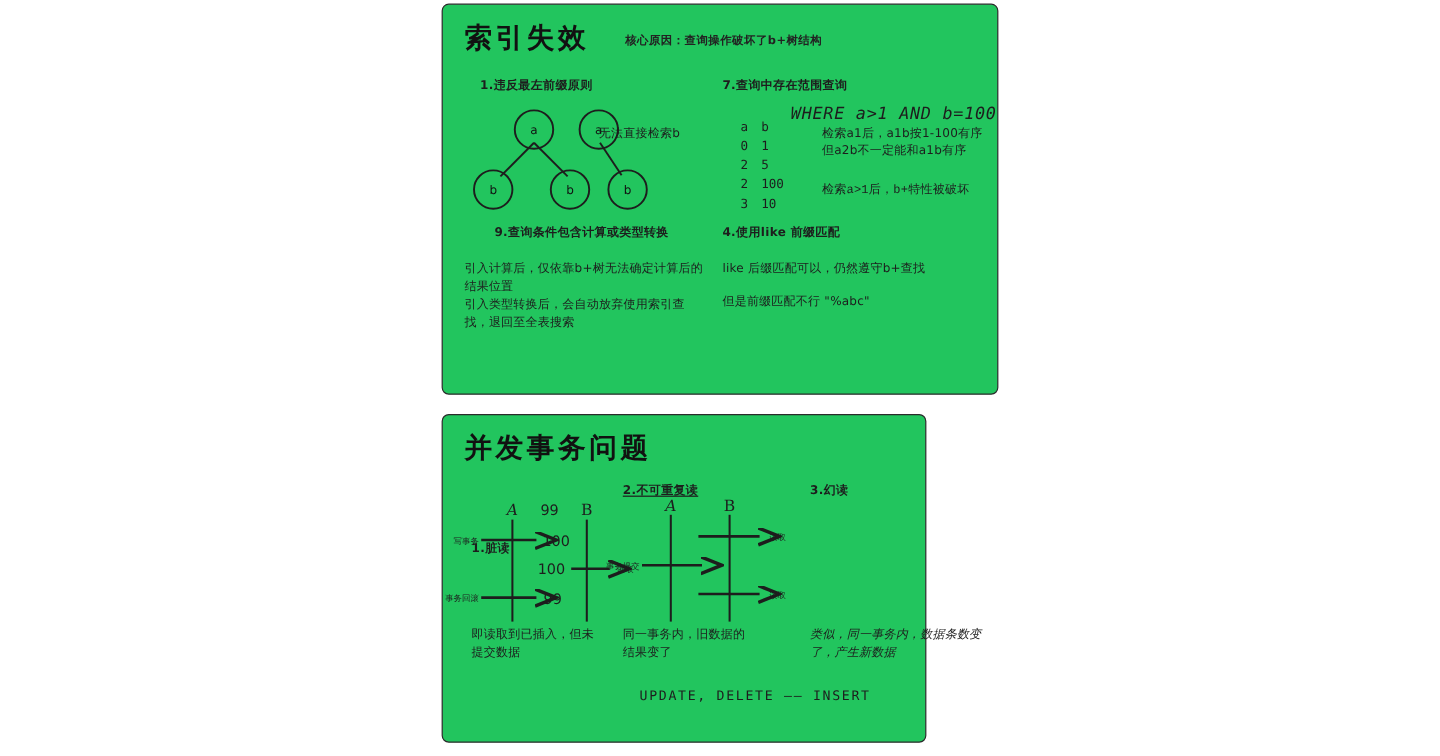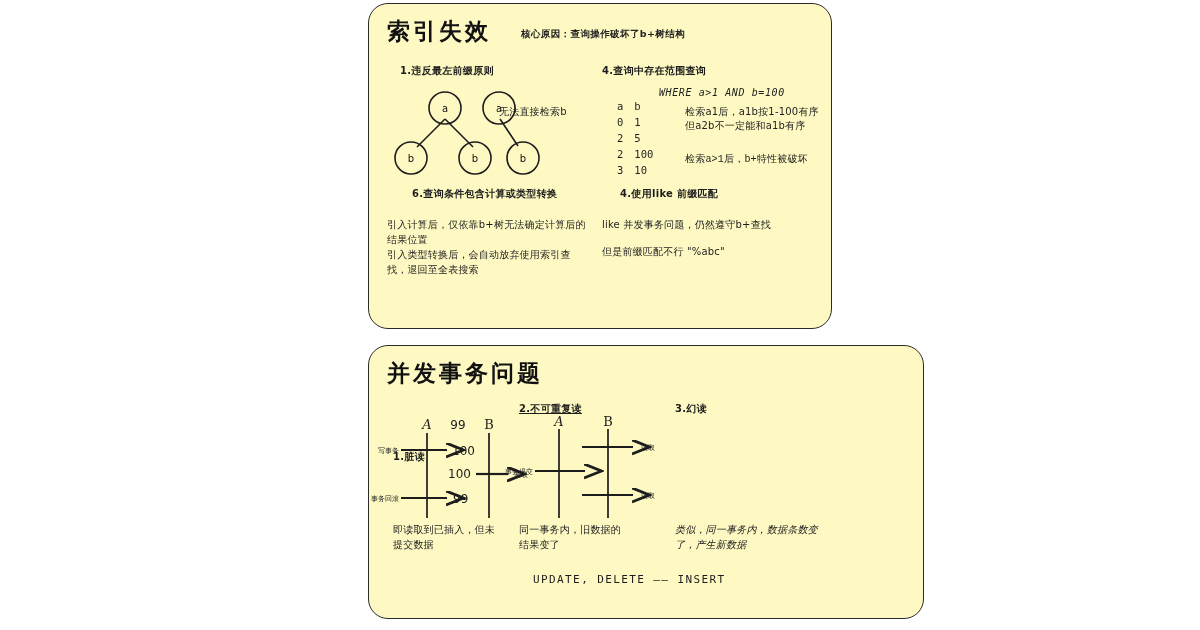--- a/index.html
+++ b/index.html
@@ -11,28 +11,28 @@
     width: 1200px;
     height: 630px;
     position: relative;
     overflow: hidden;
     font-family: "DejaVu Sans", "Liberation Sans", sans-serif;
     color: #1a1a1a;
   }
 
   .card {
     position: absolute;
-    background: #fef9c3;
+    background: #22c55e;
     border: 1.6px solid #2b2b2b;
-    border-radius: 20px;
+    border-radius: 6px;
     box-sizing: border-box;
   }
 
   #card-index  { left: 368px; top: 3px;   width: 464px; height: 326px; }
-  #card-txn    { left: 368px; top: 345px; width: 556px; height: 274px; }
+  #card-txn    { left: 368px; top: 345px; width: 404px; height: 274px; }
 
   .card-title {
     position: absolute;
     font-size: 23px;
     font-weight: 700;
     letter-spacing: 3px;
     color: #111;
     white-space: nowrap;
   }
   .card-subtitle {
@@ -58,21 +58,21 @@
     font-size: 10px;
     line-height: 16px;
     color: #1d1d1d;
     letter-spacing: .2px;
   }
   .body-text.narrow { line-height: 15px; }
 
   .mono-line {
     position: absolute;
     font-family: "DejaVu Sans Mono", "Liberation Mono", monospace;
-    font-size: 10px;
+    font-size: 14px;
     letter-spacing: .6px;
     color: #1d1d1d;
     white-space: nowrap;
   }
   .mono-line.italic { font-style: italic; }
 
   .tbl {
     position: absolute;
     font-family: "DejaVu Sans Mono", "Liberation Mono", monospace;
     font-size: 10.5px;
@@ -145,21 +145,21 @@
     <circle class="stroke" cx="136" cy="76" r="16" stroke-width="1.6"></circle>
     <text class="node-letter" x="58" y="30" text-anchor="middle">a</text>
     <text class="node-letter" x="112" y="30" text-anchor="middle">a</text>
     <text class="node-letter" x="24" y="80" text-anchor="middle">b</text>
     <text class="node-letter" x="88" y="80" text-anchor="middle">b</text>
     <text class="node-letter" x="136" y="80" text-anchor="middle">b</text>
   </svg>
 
   <div class="body-text" style="left:130px; top:100px; white-space:nowrap;">无法直接检索b</div>
 
-  <div class="sec-head" style="left:233px; top:60px;">4.查询中存在范围查询</div>
+  <div class="sec-head" style="left:233px; top:60px;">7.查询中存在范围查询</div>
 
   <div class="mono-line italic" style="left:290px; top:83px;">WHERE a&gt;1 AND b=100</div>
 
   <table class="tbl" style="left:248px; top:95px;">
     <tbody id="range-table-body">
         <tr>
           <td>a</td>
           <td class="colb">b</td>
         </tr>
         <tr>
@@ -178,28 +178,28 @@
           <td>3</td>
           <td class="colb">10</td>
         </tr>
       </tbody>
   </table>
 
   <div class="body-text" style="left:316px; top:100px; white-space:nowrap;">检索a1后，a1b按1-100有序</div>
   <div class="body-text" style="left:316px; top:114px; white-space:nowrap;">但a2b不一定能和a1b有序</div>
   <div class="body-text" style="left:316px; top:148px; white-space:nowrap;font-family:Liberation Mono, monospace;">检索a&gt;1后，b+特性被破坏</div>
 
-  <div class="sec-head" style="left:43px; top:183px;">6.查询条件包含计算或类型转换</div>
+  <div class="sec-head" style="left:43px; top:183px;">9.查询条件包含计算或类型转换</div>
 
   <div class="body-text narrow" style="left:18px; top:213px; width:200px; white-space:pre-wrap;">引入计算后，仅依靠b+树无法确定计算后的结果位置
 引入类型转换后，会自动放弃使用索引查找，退回至全表搜索</div>
 
-  <div class="sec-head" style="left:233px; top:183px;margin-left:18px;">4.使用like 前缀匹配</div>
-
-  <div class="body-text" style="left:233px; top:213px; white-space:nowrap;">like 并发事务问题，仍然遵守b+查找</div>
+  <div class="sec-head" style="left:233px; top:183px;">4.使用like 前缀匹配</div>
+
+  <div class="body-text" style="left:233px; top:213px; white-space:nowrap;">like 后缀匹配可以，仍然遵守b+查找</div>
   <div class="body-text" style="left:233px; top:240px; white-space:nowrap;">但是前缀匹配不行 "%abc"</div>
 </div>
 
 <div class="card" id="card-txn">
 
   <div class="card-title" style="left:18px; top:12px;">并发事务问题</div>
 
   <div class="sec-head" style="left:24px; top:56px;margin-top:48px;">1.脏读</div>
 
   <svg id="dirty-read-diagram" style="left:6px; top:70px;" width="160" height="105">

